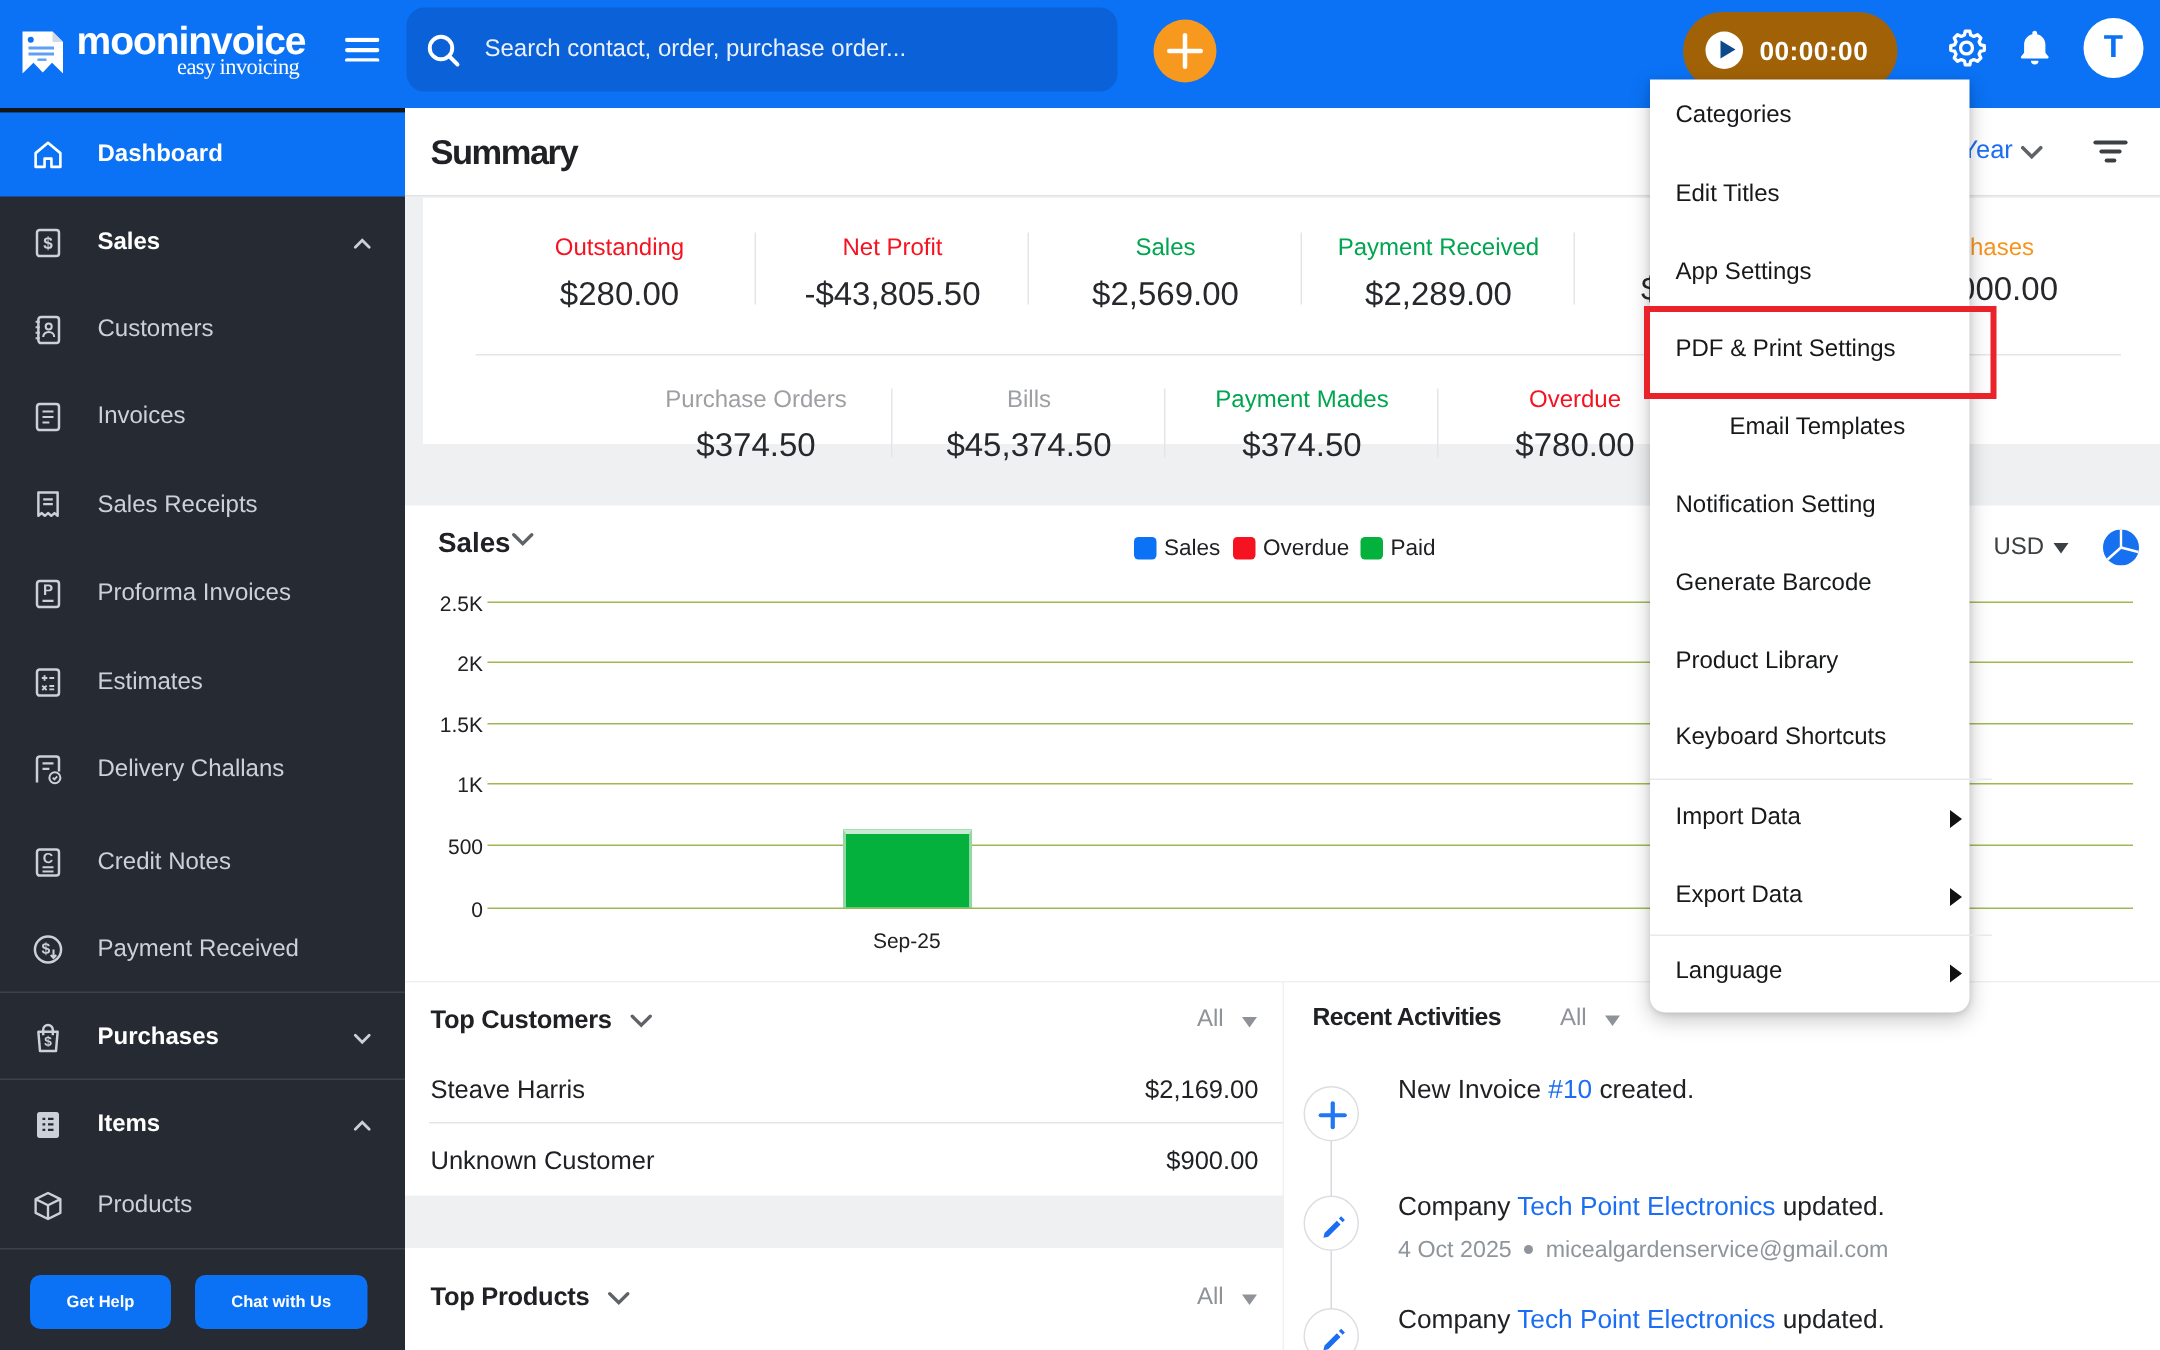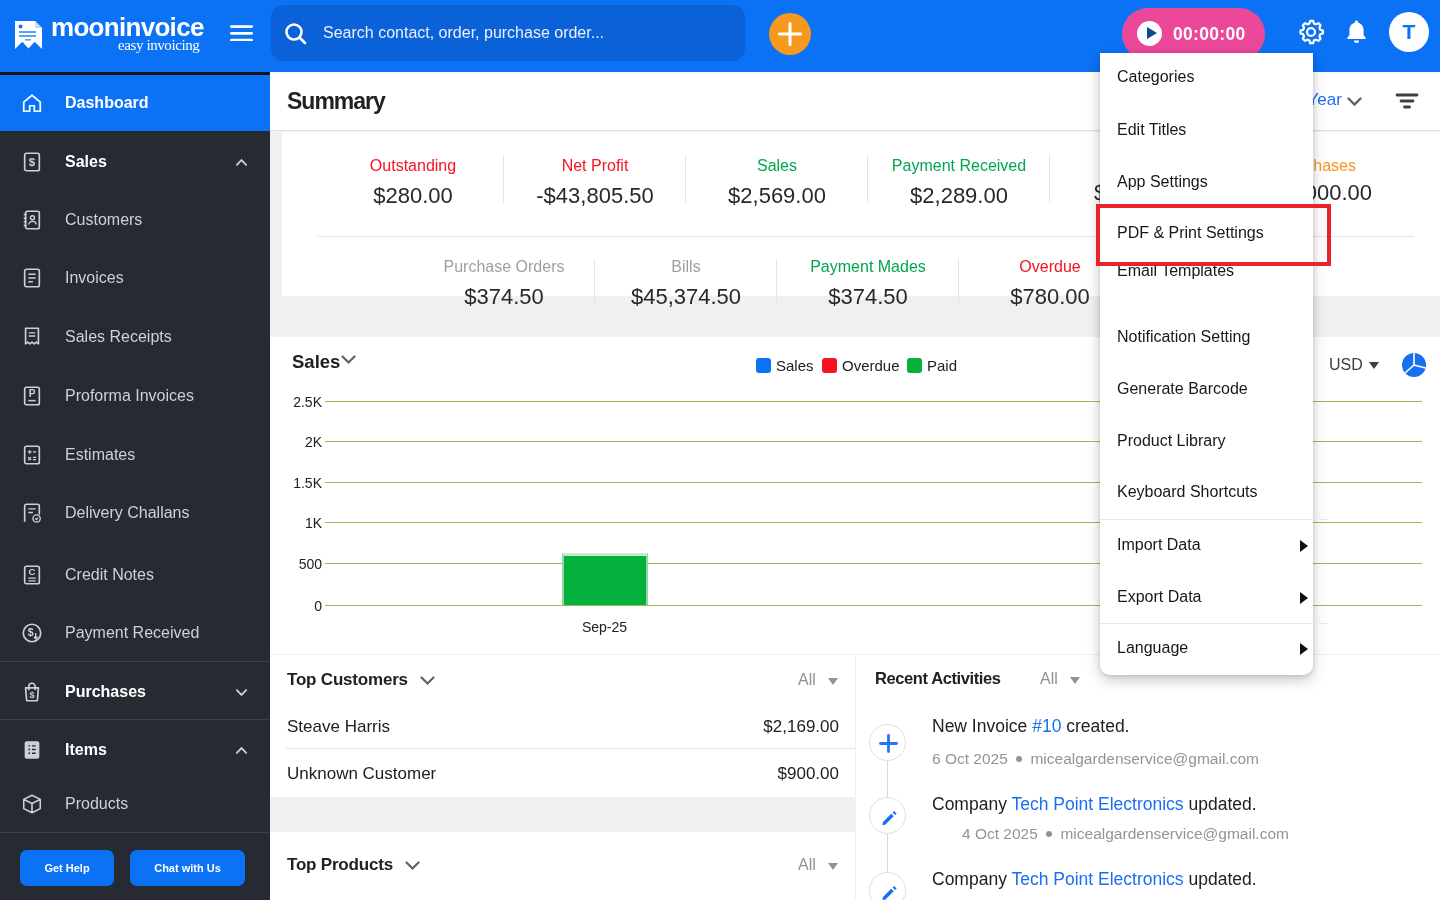--- a/index.html
+++ b/index.html
@@ -7,21 +7,21 @@
   .abs { position:absolute; }
   #stage { position:relative; width:1440px; height:900px; background:#eef0f2; }
 
   
   #topbar { left:0; top:0; width:1440px; height:72px; background:#0b72f5; }
   #logoname { left:51px; top:12px; color:#fff; font-size:26px; font-weight:bold; letter-spacing:-0.7px; }
   #logosub { left:118px; top:37px; color:#fff; font-size:15px; font-family:"Liberation Serif",serif; letter-spacing:-0.4px; }
   #searchbox { left:271px; top:5px; width:474px; height:56px; background:#0b61d8; border-radius:12px; }
   #searchtxt { left:323px; top:24px; color:#eaf1ff; font-size:16px; }
   #plusbtn { left:769px; top:13px; width:42px; height:42px; border-radius:50%; background:#f7991e; }
-  #timerpill { left:1122px; top:8px; width:143px; height:52px; border-radius:26px; background:#ec4899; }
+  #timerpill { left:1122px; top:8px; width:143px; height:52px; border-radius:26px; background:#a16207; }
   #playcirc { left:15px; top:13px; width:25px; height:25px; border-radius:50%; background:#fff; }
   #timertxt { left:51px; top:16px; color:#fff; font-size:17.5px; font-weight:bold; letter-spacing:.3px; }
   #avatar { left:1389px; top:12px; width:40px; height:40px; border-radius:50%; background:#fff; color:#0b72f5; font-size:21px; font-weight:bold; text-align:center; line-height:40px; }
 
   
   #sidebar { left:0; top:72px; width:270px; height:828px; background:#262b33; }
   .sitem { position:absolute; left:0; width:270px; height:58px; }
   .sitem .ic { position:absolute; left:21px; top:50%; margin-top:-11px; width:22px; height:22px; }
   .sitem .lb { position:absolute; left:65px; top:50%; transform:translateY(-50%); font-size:16px; color:#ccd1d8; }
   .sitem .lb.hd { color:#fff; font-weight:bold; }
@@ -238,23 +238,22 @@
             <path d="M13 24 l8.2-8.2 2.5 2.5 -8.2 8.2 -3.2.7 z M22.6 14.4 l1.5-1.5 2.5 2.5 -1.5 1.5 z" fill="#1b6ef3"></path>
           </svg>
       </div>
       <div class="abs tlc" style="left:13px; top:216.5px;">
         <svg width="37" height="37" viewBox="0 0 37 37">
             <path d="M13 24 l8.2-8.2 2.5 2.5 -8.2 8.2 -3.2.7 z M22.6 14.4 l1.5-1.5 2.5 2.5 -1.5 1.5 z" fill="#1b6ef3"></path>
           </svg>
       </div>
 
       <div class="abs ramain" style="left:76px; top:61px;">New Invoice <span class="lnk">#10</span> created.</div>
-      <div class="abs rasub" style="left:76px; top:95px;">6 Oct 2025 <span class="dot"></span> micealgardenservice@gmail.com</div>
       <div class="abs ramain" style="left:76px; top:139px;">Company <span class="lnk">Tech Point Electronics</span> updated.</div>
-      <div class="abs rasub" style="left:76px; top:170px;margin-left:30px;">4 Oct 2025 <span class="dot"></span> micealgardenservice@gmail.com</div>
+      <div class="abs rasub" style="left:76px; top:170px;">4 Oct 2025 <span class="dot"></span> micealgardenservice@gmail.com</div>
       <div class="abs ramain" style="left:76px; top:214px;">Company <span class="lnk">Tech Point Electronics</span> updated.</div>
     </div>
   </div>
 
   <div id="topbar" class="abs">
     <svg class="abs" style="left:14px; top:20px;" width="29" height="29" viewBox="0 0 29 29">
       <path d="M1 1 h20 l7 7 v21 l-7.3 -7.2 -6.2 6.6 -6.2 -6.6 -7.3 7.2 z" fill="#fff"></path>
       <path d="M21 1 l7 7 h-7 z" fill="#cfd8e6"></path>
       <circle cx="6.5" cy="6.5" r="2" fill="#0b72f5"></circle>
       <rect x="5" y="11" width="17" height="2" fill="#5ea0f5"></rect>
@@ -415,21 +414,21 @@
     <div class="ssep" style="top:760px;"></div>
     <div class="sbtn" style="left:20px; width:94px;">Get Help</div>
     <div class="sbtn" style="left:130px; width:115px;">Chat with Us</div>
   </div>
 
   <div id="menu" class="abs">
     <div class="mi" style="top:15px;">Categories</div>
     <div class="mi" style="top:68px;">Edit Titles</div>
     <div class="mi" style="top:120px;">App Settings</div>
     <div class="mi" style="top:171px;">PDF &amp; Print Settings</div>
-    <div class="mi" style="top:209px;">Email Templates</div>
+    <div class="mi" style="top:223px;margin-left:36px;">Email Templates</div>
     <div class="mi" style="top:275px;">Notification Setting</div>
     <div class="mi" style="top:327px;">Generate Barcode</div>
     <div class="mi" style="top:379px;">Product Library</div>
     <div class="mi" style="top:430px;">Keyboard Shortcuts</div>
     <div class="msep" style="top:466px;"></div>
     <div class="mi" style="top:483px;">Import Data</div>
       <div class="marr" style="top:487px;"></div>
     <div class="mi" style="top:535px;">Export Data</div>
       <div class="marr" style="top:539px;"></div>
     <div class="msep" style="top:570px;"></div>

